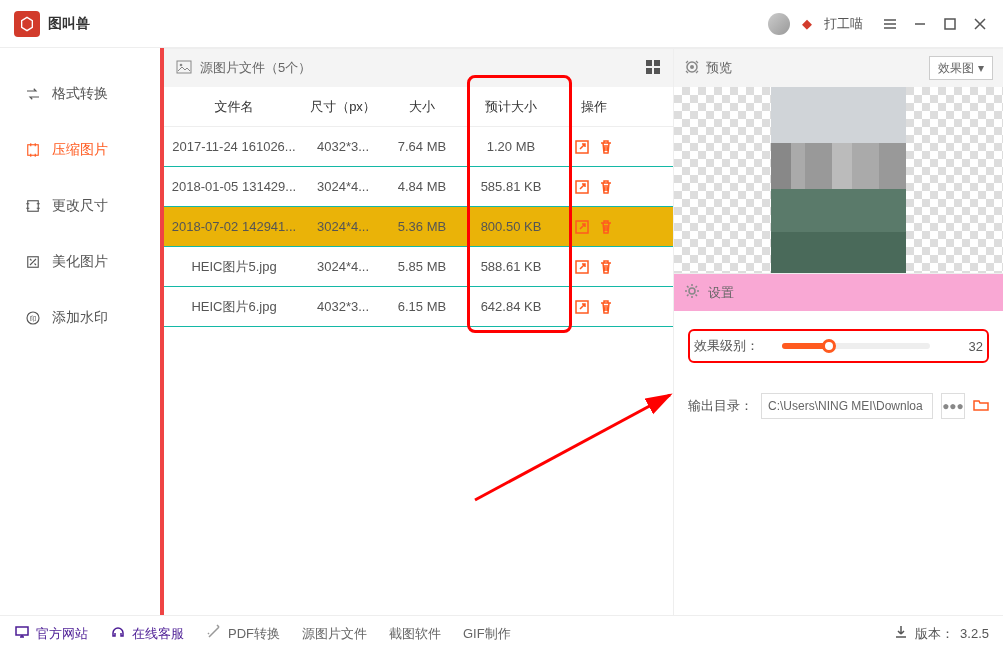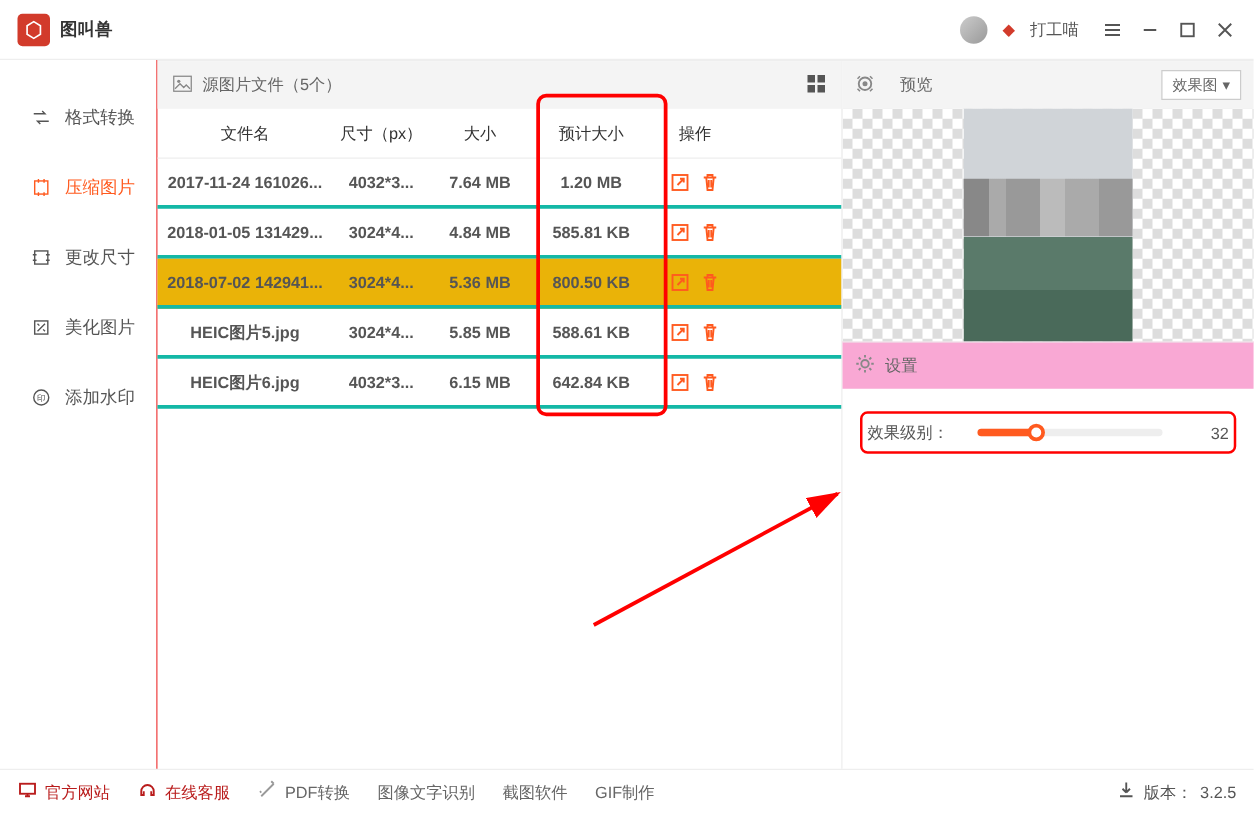--- a/index.html
+++ b/index.html
@@ -11,21 +11,21 @@
 .logo-ico svg { width: 16px; height: 16px; fill: #fff; }
 .app-title { font-weight: bold; color: #333; }
 .titlebar-right { margin-left: auto; display: flex; align-items: center; gap: 12px; }
 .avatar { width: 22px; height: 22px; border-radius: 50%; background: linear-gradient(135deg,#ccc,#999); }
 .diamond-icon { color: #d23b2b; font-size: 13px; }
 .user-name { font-size: 13px; color: #555; margin-right: 6px; }
 .win-btn { width: 18px; height: 18px; display: inline-flex; align-items: center; justify-content: center; cursor: pointer; color: #555; }
 
 
 .main { display: flex; height: 567px; }
-.sidebar { width: 126px; border-right: 1px solid #ef4444; padding-top: 18px; }
+.sidebar { width: 164px; border-right: 4px solid #ef4444; padding-top: 18px; }
 .side-item { height: 56px; display: flex; align-items: center; padding-left: 24px; gap: 10px; cursor: pointer; color: #555; font-size: 14px; }
 .side-item.active { color: #ff5a1f; text-align: right; }
 .side-ico { width: 18px; height: 18px; display: inline-flex; align-items: center; justify-content: center; }
 .side-ico svg { width: 18px; height: 18px; stroke: currentColor; fill: none; stroke-width: 1.5; }
 
 .content { flex: 1; display: flex; flex-direction: column; }
 
 
 .toolbar { height: 52px; display: flex; align-items: center; padding: 0 14px; gap: 10px; }
 .pill-btn { height: 30px; padding: 0 18px; border: 1px solid #ddd; border-radius: 15px; background: #fff; color: #555; font-size: 13px; cursor: pointer; display: inline-flex; align-items: center; }
@@ -38,21 +38,21 @@
 .section-bar .spacer { flex: 1; }
 .grid-icon { width: 16px; height: 16px; }
 
 
 .tbl-head { height: 40px; display: flex; align-items: center; border-bottom: 1px solid #eee; color: #333; font-size: 13px; }
 .col-name { width: 140px; text-align: center; }
 .col-dim { width: 78px; text-align: center; }
 .col-size { width: 80px; text-align: center; }
 .col-est { width: 98px; text-align: center; }
 .col-op { width: 68px; text-align: center; }
-.tbl-row { height: 40px; display: flex; align-items: center; border-bottom: 3px solid #14b8a6; font-size: 13px; color: #555; font-weight: bold; }
+.tbl-row { height: 40px; display: flex; align-items: center; border-bottom: 1px solid #14b8a6; font-size: 13px; color: #555; }
 .tbl-row.selected { background: #eab308; }
 .op-cell { display: flex; gap: 8px; align-items: center; justify-content: center; }
 .op-ico { width: 16px; height: 16px; color: #ff5a1f; cursor: pointer; }
 .op-ico.delete { color: #ff5a1f; }
 
 
 .highlight-box { position: absolute; border: 3px solid #ff0000; border-radius: 8px; pointer-events: none; }
 
 
 .preview-panel { width: 330px; border-left: 1px solid #eee; display: flex; flex-direction: column; }
@@ -74,21 +74,21 @@
 .path-input { flex: 1; height: 26px; border: 1px solid #ddd; padding: 0 6px; font-size: 12px; color: #666; background: #fff; }
 .small-btn { width: 24px; height: 26px; border: 1px solid #ddd; background: #fff; cursor: pointer; display: inline-flex; align-items: center; justify-content: center; color: #888; font-size: 12px; }
 .folder-ico { color: #ff5a1f; cursor: pointer; }
 
 
 .arrow-svg { position: absolute; left: 470px; top: 385px; width: 260px; height: 120px; pointer-events: none; }
 
 
 .footer { height: 36px; border-top: 1px solid #eee; display: flex; align-items: center; padding: 0 14px; gap: 22px; font-size: 13px; color: #666; }
 .foot-item { display: inline-flex; align-items: center; gap: 6px; cursor: pointer; }
-.foot-item:nth-child(1), .foot-item:nth-child(2) { color: #b91c1c; align-items: center; }
+.foot-item:nth-child(1), .foot-item:nth-child(2) { color: #4c1d95; align-items: center; }
 .footer .ver { margin-left: auto; display: inline-flex; align-items: center; gap: 6px; cursor: pointer; color: #555; }
 
 .ico16 { width: 16px; height: 16px; }
 </style>
 </head>
 <body>
 
 <div class="titlebar">
   <span class="logo-ico">
     <svg viewBox="0 0 24 24">
@@ -281,21 +281,21 @@
         <div class="highlight-box" style="left:303px; top:26px; width:105px; height:258px;"></div>
       </div>
 
       <div class="preview-panel">
         <div class="preview-bar">
           <span><svg class="ico16" viewBox="0 0 16 16">
                 <circle cx="8" cy="8" r="5" fill="none" stroke="#888" stroke-width="1.5"></circle>
                 <circle cx="8" cy="8" r="2" fill="#888"></circle>
                 <path d="M2 4l2-2M14 4l-2-2M2 12l2 2M14 12l-2 2" stroke="#888" stroke-width="1.2"></path>
               </svg></span>
-          <span style="margin-left:20px">预览</span>
+          <span style="margin-left:6px">预览</span>
           <span class="preview-dropdown">
             <span>效果图</span>
             <span>▾</span>
           </span>
         </div>
         <div class="preview-img-wrap">
           <div class="preview-img">
             <div class="buildings"></div>
           </div>
         </div>
@@ -308,20 +308,28 @@
         </div>
         <div class="settings-body">
           <div class="slider-row">
             <span>效果级别：</span>
             <div class="slider-track">
               <div class="slider-fill"></div>
               <div class="slider-knob"></div>
             </div>
             <span class="slider-val">32</span>
           </div>
+          <div class="output-row">
+            <span>输出目录：</span>
+            <input class="path-input" value="C:\Users\NING MEI\Downloa" style="">
+            <button class="small-btn">●●●</button>
+            <span class="folder-ico"><svg class="ico16" viewBox="0 0 16 16">
+                  <path d="M1 4h5l1 2h8v7H1z" fill="none" stroke="currentColor" stroke-width="1.5"></path>
+                </svg></span>
+          </div>
         </div>
       </div>
     </div>
   </div>
 </div>
 
 <svg class="arrow-svg" viewBox="0 0 260 120">
   <defs>
       <marker id="ah" markerWidth="10" markerHeight="10" refX="8" refY="3" orient="auto">
         <path d="M0,0 L9,3 L0,6 Z" fill="#ff0000"></path>
@@ -344,21 +352,21 @@
         </svg></span>
     <span>在线客服</span>
   </span>
   <span class="foot-item">
     <span><svg class="ico16" viewBox="0 0 16 16">
           <path d="M3 13L13 3M11 1l2 2M3 9l-1 1" stroke="#999" stroke-width="1.5"></path>
         </svg></span>
     <span>PDF转换</span>
   </span>
   <span class="foot-item">
-      <span>图像文字识别</span>
+      <span>源图片文件</span>
     </span>
   <span class="foot-item">
       <span>截图软件</span>
     </span>
   <span class="foot-item">
       <span>GIF制作</span>
     </span>
   <span class="ver">
     <span><svg class="ico16" viewBox="0 0 16 16">
           <path d="M8 2v8m0 0l-3-3m3 3l3-3M3 13h10" fill="none" stroke="#555" stroke-width="1.5"></path>

